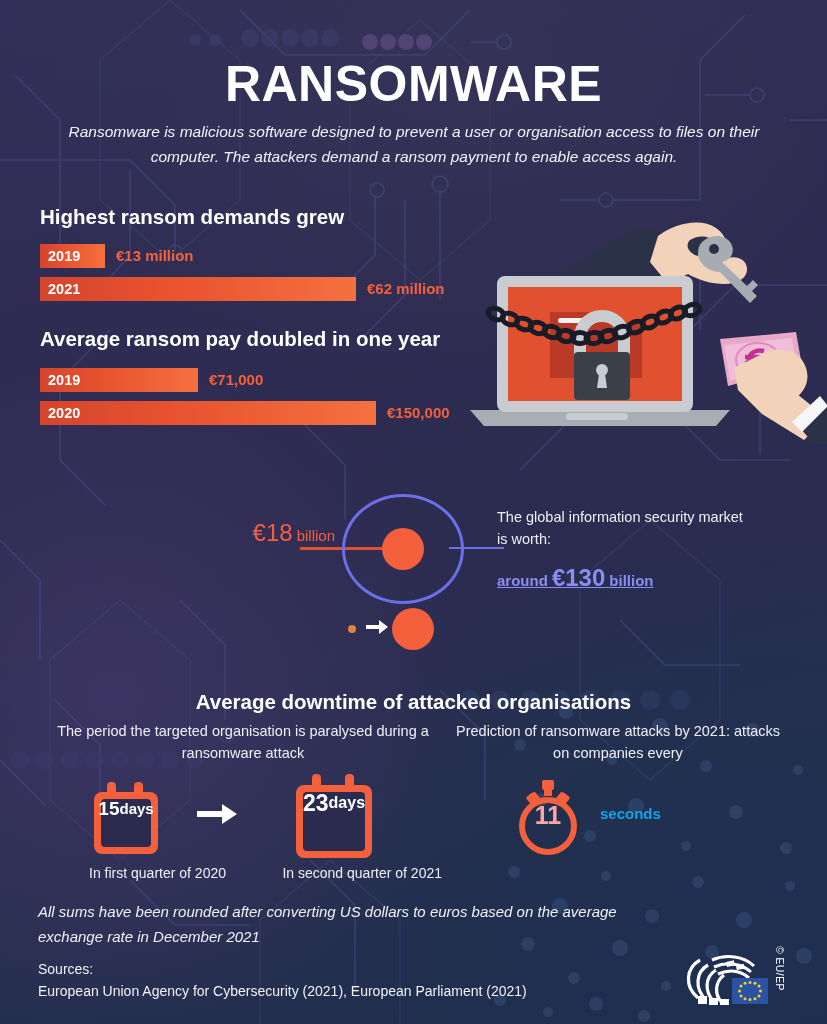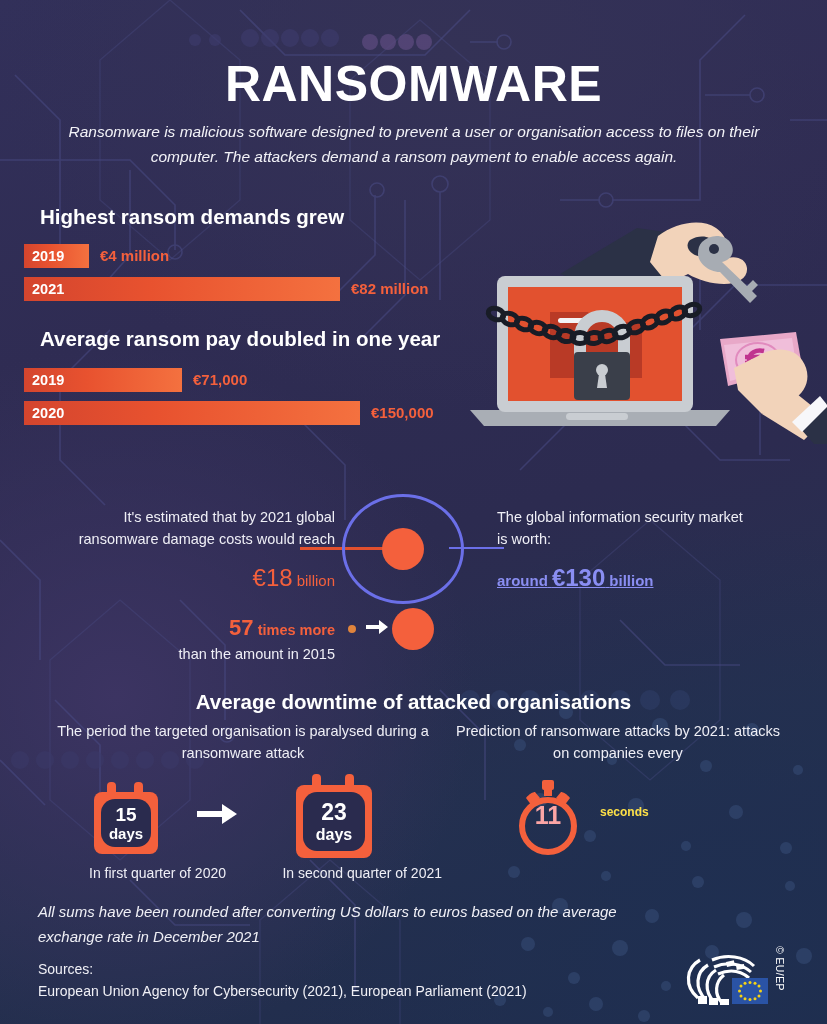--- a/index.html
+++ b/index.html
@@ -37,21 +37,21 @@
   }
 
   
   .sec-h{ position:absolute; font-size:20.5px; font-weight:bold; color:#fff; }
   #h-demands{ top:205px; left:40px; }
   #h-avgpay { top:327px; left:40px; }
   #h-cost   { top:462px; left:0; width:827px; text-align:center; }
   #h-down   { top:690px; left:0; width:827px; text-align:center; }
 
   
-  .barrow{ position:absolute; height:24px; left:24px;padding-left:43px; }
+  .barrow{ position:absolute; height:24px; left:40px;padding-left:43px; }
   .bar{
     position:absolute; left:0; top:0; height:24px;
     background:linear-gradient(90deg,#D4452E 0%,#E8522F 40%,#F4713F 100%);
   }
   .bar-lab{
     position:absolute; left:8px; top:0; height:24px; line-height:24px;
     font-size:14.5px; font-weight:bold; color:#fff; z-index:2;
   }
   .bar-val{
     position:absolute; top:0; height:24px; line-height:24px;
@@ -122,39 +122,39 @@
 
   .cal{ position:absolute; }
   .cal .tab{
     position:absolute; width:9px; border-radius:4px 4px 0 0; background:#F4603C;
   }
   .cal .frame{
     position:absolute; border-radius:8px; background:#F4603C;
     display:flex; align-items:center; justify-content:center;
   }
   .cal .inner{
-    background:#2A2B4E; border-radius:14px; width:calc(100% - 14px);
-    height:calc(100% - 14px); display:flex; flex-direction:column;
-    align-items:center; justify-content:center; line-height:1.0;
+    background:#2A2B4E; border-radius:4px; width:calc(100% - 14px);
+    height:calc(100% - 14px); display:flex; flex-direction:row;
+    align-items:flex-start; justify-content:center; line-height:1.0;
   }
   .cal .num { font-weight:bold; color:#fff; }
   .cal .unit{ font-weight:bold; color:#fff; }
   .cal-sub{
     position:absolute; font-size:14px; color:#EFEFF6; text-align:right;
   }
 
   .sw{ position:absolute; left:513px; top:780px; }
   .sw-num{
     position:absolute; left:513px; top:780px; width:70px; height:70px;
     display:flex; align-items:center; justify-content:center;
     font-size:25px; font-weight:bold; color:#fca5a5;
   }
   .sw-lab{
     position:absolute; left:600px; top:805px;
-    font-size:12px; font-weight:bold; color:#fde047;
+    font-size:15px; font-weight:bold; color:#0ea5e9;
   }
 
   .arrow-cal{ position:absolute; left:197px; top:802px; }
 
   
   .note{
     position:absolute; top:900px; left:38px; width:620px;
     font-size:15px; font-style:italic; line-height:1.65; color:#F0F0F6;
   }
   .src{
@@ -364,27 +364,27 @@
       <path d="M338 214 L365 186 L365 230 L352 230 Z" fill="#2B3146"></path>
       <path d="M330 208 L358 182 L366 192 L340 218 Z" fill="#F7F7FA"></path>
     </g>
   </svg>
 
   <div class="sec-h" id="h-demands">Highest ransom demands grew</div>
 
   <div class="barrow" style="top:244px; width:400px;">
     <div class="bar" style="width:65px;"></div>
     <div class="bar-lab">2019</div>
-    <div class="bar-val" style="left:76px;">€4 million</div>
+    <div class="bar-val" style="left:76px;">€13 million</div>
   </div>
 
   <div class="barrow" style="top:277px; width:480px;">
     <div class="bar" style="width:316px;"></div>
     <div class="bar-lab">2021</div>
-    <div class="bar-val" style="left:327px;">€82 million</div>
+    <div class="bar-val" style="left:327px;">€62 million</div>
   </div>
 
   <div class="sec-h" id="h-avgpay">Average ransom pay doubled in one year</div>
 
   <div class="barrow" style="top:368px; width:420px;">
     <div class="bar" style="width:158px;"></div>
     <div class="bar-lab">2019</div>
     <div class="bar-val" style="left:169px;">€71,000</div>
   </div>
 
@@ -394,42 +394,36 @@
     <div class="bar-val" style="left:347px;">€150,000</div>
   </div>
 
 
   <div class="conn-left"></div>
   <div class="conn-right"></div>
   <div class="ring"></div>
   <div class="dot-big"></div>
 
   <div class="cost-left">
-    <span>It's estimated that by 2021 global ransomware damage costs would reach</span>
     <span class="big">
       <span class="n">€18</span>
       <span class="u">billion</span>
     </span>
   </div>
 
   <div class="cost-right">
     <span>The global information security market</span><br>
     <span>is worth:</span>
     <span class="big">
       <span class="u">around</span>
       <span class="n">€130</span>
       <span class="u">billion</span>
     </span>
   </div>
 
-  <div class="times-txt">
-    <span class="n">57</span>
-    <span class="u">times more</span><br>
-    <span>than the amount in 2015</span>
-  </div>
   <div class="dot-tiny"></div>
   <svg class="arrow-mid" width="22" height="18" viewBox="0 0 22 18">
     <path d="M0 7 L13 7 L13 2 L22 9 L13 16 L13 11 L0 11 Z" fill="#FFFFFF"></path>
   </svg>
   <div class="dot-mid"></div>
 
   <div class="sec-h" id="h-down">Average downtime of attacked organisations</div>
 
   <div class="dt-cap" id="dt-cap-left">The period the targeted organisation is paralysed during a ransomware attack</div>
   <div class="dt-cap" id="dt-cap-right">Prediction of ransomware attacks by 2021: attacks on companies every</div>

